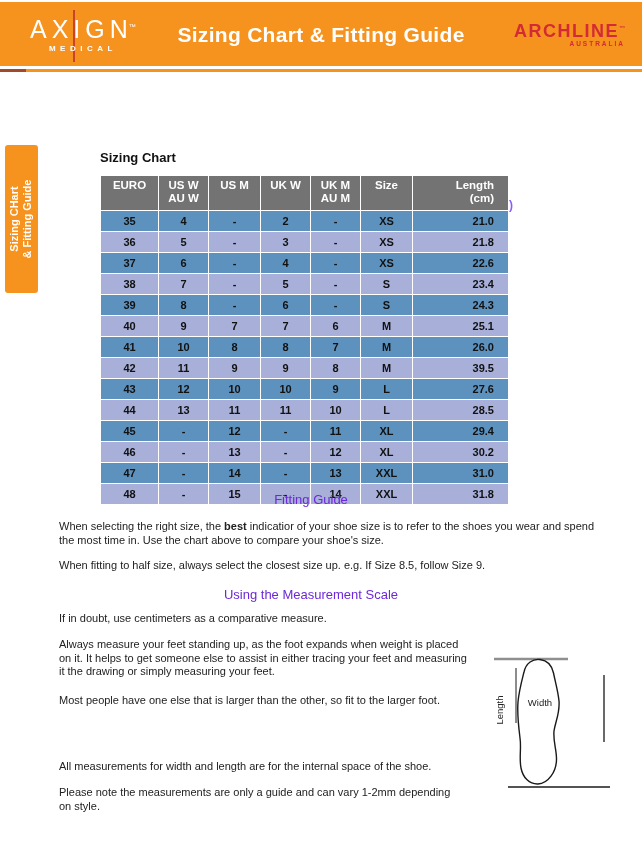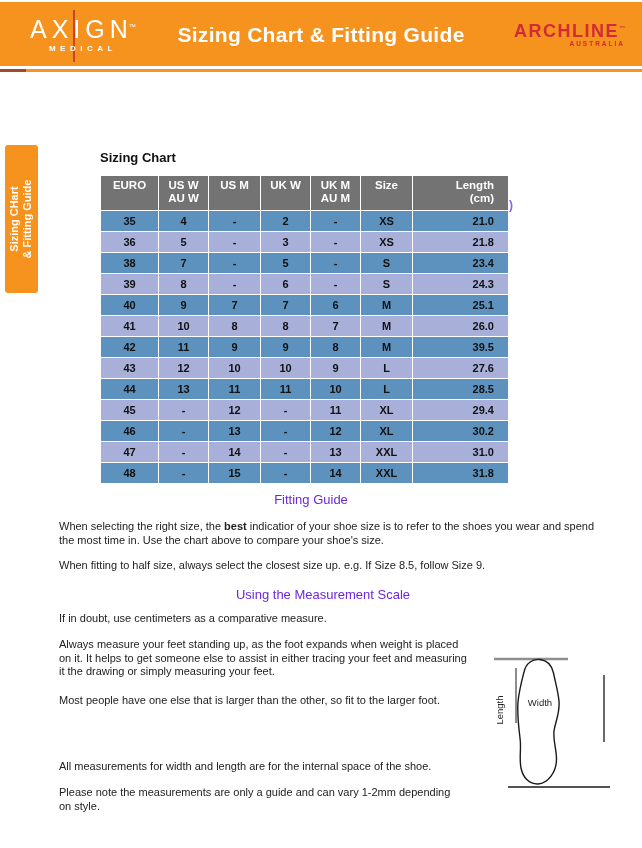--- a/index.html
+++ b/index.html
@@ -42,21 +42,21 @@
   .size-table tbody tr:nth-child(even) td { background:#A8AFD8; }
   .size-table th:last-child, .size-table td:last-child { text-align:right; padding-right:14px; }
   
   .h2 { position:absolute; left:0; width:622px; text-align:center; font-size:13px;
     font-weight:normal; color:#6d28d9; }
   .para { position:absolute; left:21px; width:600px; font-size:11px; line-height:13.5px;
     color:#222; white-space:pre-line;margin-left:38px; }
   .h2-fitting { top:492px; }
   .p-fit1 { top:520px; }
   .p-fit2 { top:559px; }
-  .h2-measure { top:587px;padding-left:12px; }
+  .h2-measure { top:587px; }
   .p-m1 { top:612px; }
   .p-m2 { top:638px; width:470px; }
   .p-m3 { top:694px; }
   .p-m4 { top:760px; }
   .p-m5 { top:786px; width:470px; }
   
   .foot-diagram { position:absolute; left:490px; top:650px; }
   .diagram-label { font-family:"Liberation Sans", sans-serif; font-size:9.5px; fill:#222; }
 </style>
 </head>
@@ -123,20 +123,29 @@
         <tr>
           <td>36</td>
           <td>5</td>
           <td>-</td>
           <td>3</td>
           <td>-</td>
           <td>XS</td>
           <td>21.8</td>
         </tr>
         <tr>
+          <td>37</td>
+          <td>6</td>
+          <td>-</td>
+          <td>4</td>
+          <td>-</td>
+          <td>XS</td>
+          <td>22.6</td>
+        </tr>
+        <tr>
           <td>38</td>
           <td>7</td>
           <td>-</td>
           <td>5</td>
           <td>-</td>
           <td>S</td>
           <td>23.4</td>
         </tr>
         <tr>
           <td>39</td>

